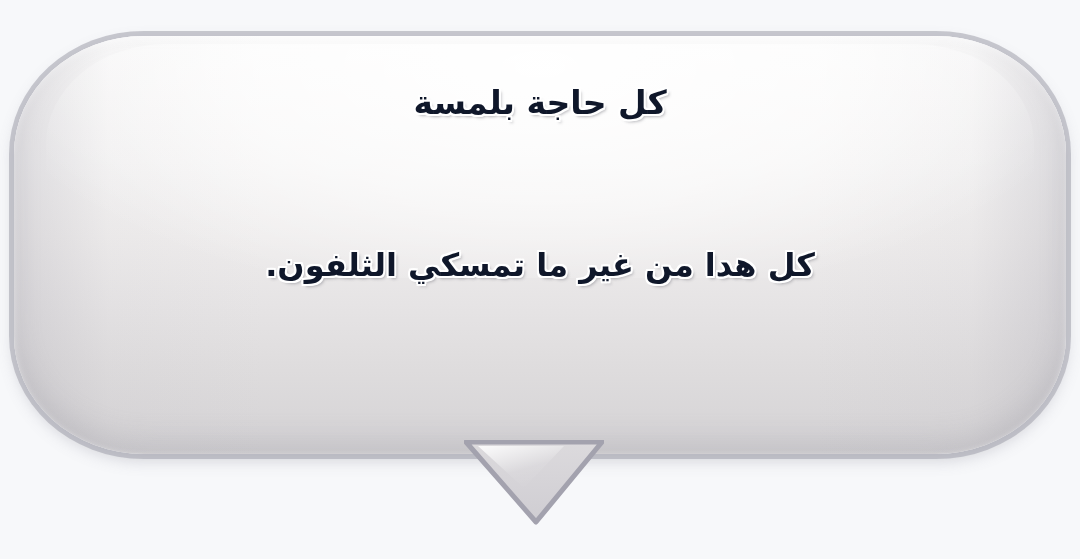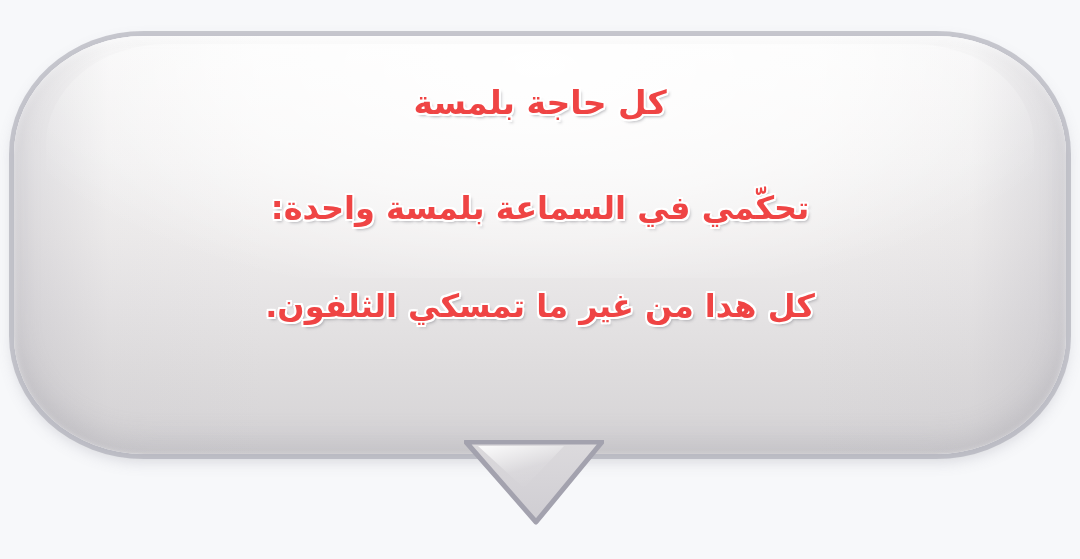--- a/index.html
+++ b/index.html
@@ -106,21 +106,21 @@
     padding: 48px 70px 0 70px;
     box-sizing: border-box;
     pointer-events: none;
   }
 
   .bubble-text > * { pointer-events: auto; }
 
   .headline,
   .para-line,
   .closing {
-    color: #ef4444;
+    color: #0f172a;
     font-weight: bold;
     letter-spacing: 0;
     text-shadow:
       -1.6px -1.6px 0 #ffffff,
        1.6px -1.6px 0 #ffffff,
       -1.6px  1.6px 0 #ffffff,
        1.6px  1.6px 0 #ffffff,
        0 -2px 0 #ffffff,
        0  2px 0 #ffffff,
       -2px 0 0 #ffffff,
@@ -164,21 +164,20 @@
     <div class="bubble-body">
       <div class="bubble-shade"></div>
       <div class="bubble-gloss"></div>
     </div>
 
     <div class="bubble-text">
 
       <h1 class="headline">كل حاجة بلمسة</h1>
 
       <div class="para">
-        <span class="para-line">تحكّمي في السماعة بلمسة واحدة:</span>
       </div>
 
       <p class="closing">كل هدا من غير ما تمسكي الثلفون.</p>
 
     </div>
   </div>
 
   <div class="bubble-tail">
     <svg width="140" height="92" viewBox="0 0 140 92" aria-hidden="true">
       <defs>

